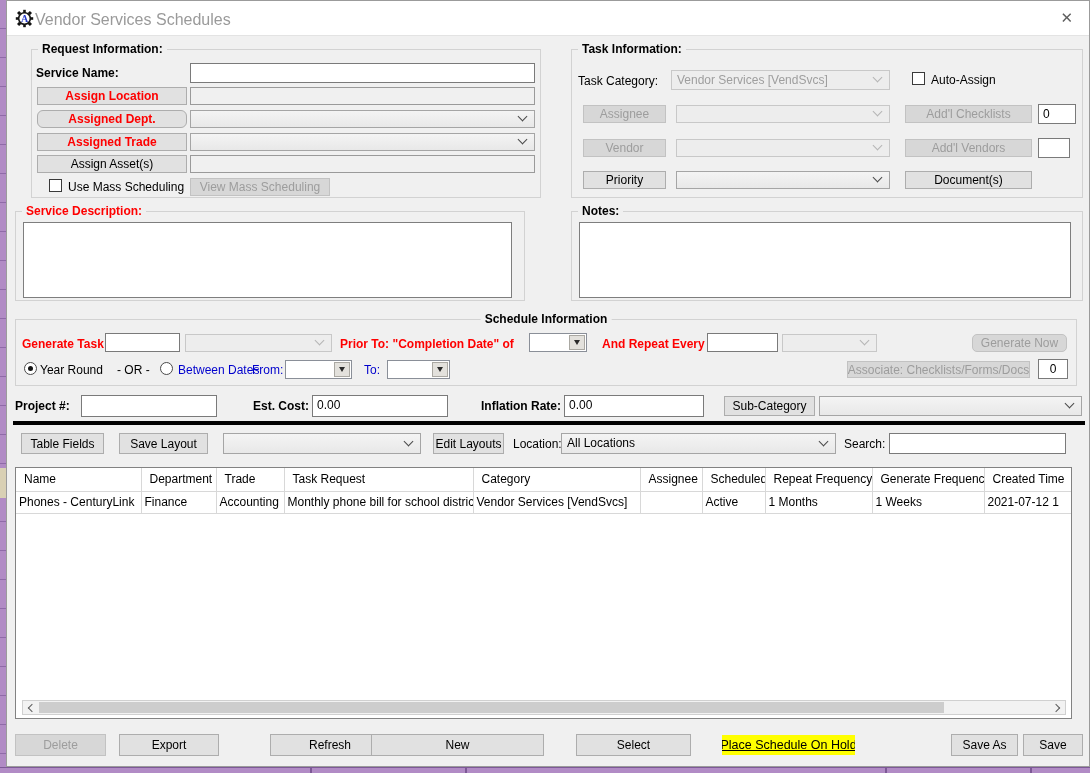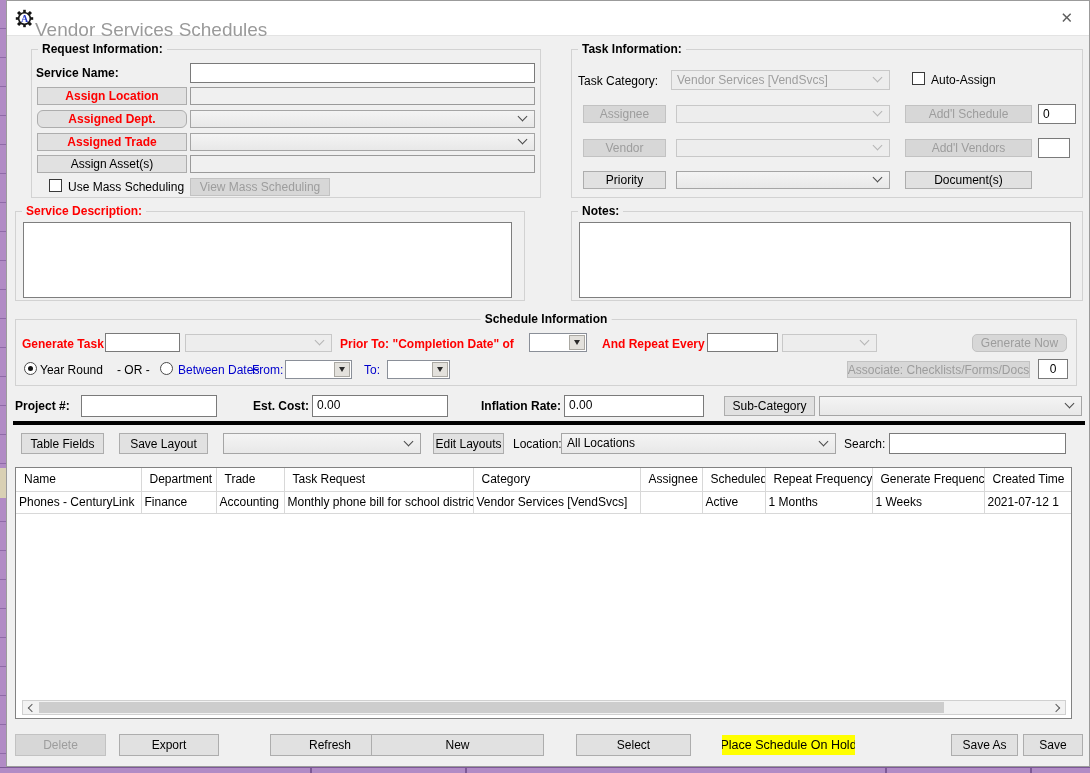--- a/index.html
+++ b/index.html
@@ -9,21 +9,21 @@
   
   .desk-left { position:absolute; left:0; top:0; width:6px; height:773px;
     background:repeating-linear-gradient(to bottom,#b18bc5 0 28px,#8f6aa8 28px 29px); }
   .desk-left .tan { position:absolute; left:0; top:468px; width:6px; height:30px; background:#d9d0b4; }
   .desk-bottom { position:absolute; left:0; top:767px; width:1090px; height:6px; background:#b18bc5; border-top:1px solid #7d5996; }
   .desk-bottom i { position:absolute; top:0; width:2px; height:6px; background:#7d5996; }
 
   .win { position:absolute; left:6px; top:0; width:1084px; height:767px; background:#f0f0f0;
     border:1px solid #9b9b9b; }
   .titlebar { position:absolute; left:0; top:0; right:0; height:35px; background:#fff; border-bottom:1px solid #e3e3e3; }
-  .title-text { position:absolute; left:28px; top:18px; font-size:19px; color:#9a9a9a; }
+  .title-text { position:absolute; left:28px; top:10px; font-size:16px; color:#9a9a9a; }
   .close-x { position:absolute; right:16px; top:8px; font-size:15px; color:#5f5f5f; cursor:default; }
   .app-icon { position:absolute; left:8px; top:8px; }
 
   .abs { position:absolute; }
   .b { font-weight:bold; }
   .red { color:#fe0000; font-weight:bold; }
   .blue { color:#0000cd; }
 
   .grp { position:absolute; border:1px solid #d2d2d2; }
   .gt { position:absolute; top:-8px; left:6px; background:#f0f0f0; padding:0 4px; font-weight:bold; white-space:nowrap; }
@@ -128,21 +128,21 @@
 
   <div class="grp" style="left:564px; top:48px; width:512px; height:149px;">
     <span class="gt">Task Information:</span>
     <span class="abs" style="left:6px; top:24px;">Task Category:</span>
     <div class="combo dis" style="left:99px; top:20px; width:219px; height:20px;"><span>Vendor Services [VendSvcs]</span><span class="chev"></span></div>
     <span class="cb" style="left:340px; top:22px;"></span>
     <span class="abs" style="left:359px; top:23px;">Auto-Assign</span>
 
     <div class="btn dis" style="left:11px; top:55px; width:83px; height:18px;">Assignee</div>
     <div class="combo dis" style="left:104px; top:55px; width:214px; height:18px;"><span></span><span class="chev"></span></div>
-    <div class="btn dis" style="left:333px; top:55px; width:127px; height:18px;">Add'l Schedule</div>
+    <div class="btn dis" style="left:333px; top:55px; width:127px; height:18px;">Add'l Checklists</div>
     <div class="inp" style="left:466px; top:54px; width:38px; height:20px;">0</div>
 
     <div class="btn dis" style="left:11px; top:89px; width:83px; height:18px;">Vendor</div>
     <div class="combo dis" style="left:104px; top:89px; width:214px; height:18px;"><span></span><span class="chev"></span></div>
     <div class="btn dis" style="left:333px; top:89px; width:127px; height:18px;">Add'l Vendors</div>
     <div class="inp" style="left:466px; top:88px; width:32px; height:20px;"></div>
 
     <div class="btn" style="left:11px; top:121px; width:83px; height:18px;">Priority</div>
     <div class="combo" style="left:104px; top:121px; width:214px; height:18px;"><span></span><span class="chev"></span></div>
     <div class="btn" style="left:333px; top:121px; width:127px; height:18px;">Document(s)</div>
@@ -267,17 +267,17 @@
           <span class="hchev rt"></span>
         </span>
     </div>
   </div>
 
   <div class="btn dis" style="left:8px; top:733px; width:91px; height:22px;">Delete</div>
   <div class="btn" style="left:112px; top:733px; width:100px; height:22px;">Export</div>
   <div class="btn" style="left:231px; top:733px; width:120px; height:22px;margin-left:32px;">Refresh</div>
   <div class="btn" style="left:364px; top:733px; width:173px; height:22px;">New</div>
   <div class="btn" style="left:569px; top:733px; width:115px; height:22px;">Select</div>
-  <div class="btn yellow" style="left:715px; top:734px; width:133px; height:20px;">Place Schedule On Hold</div>
+  <div class="btn yellow" style="left:715px; top:734px; width:133px; height:20px;text-decoration:underline;">Place Schedule On Hold</div>
   <div class="btn" style="left:944px; top:733px; width:67px; height:22px;">Save As</div>
   <div class="btn" style="left:1016px; top:733px; width:60px; height:22px;">Save</div>
 
 </div>
 
 </body></html>

